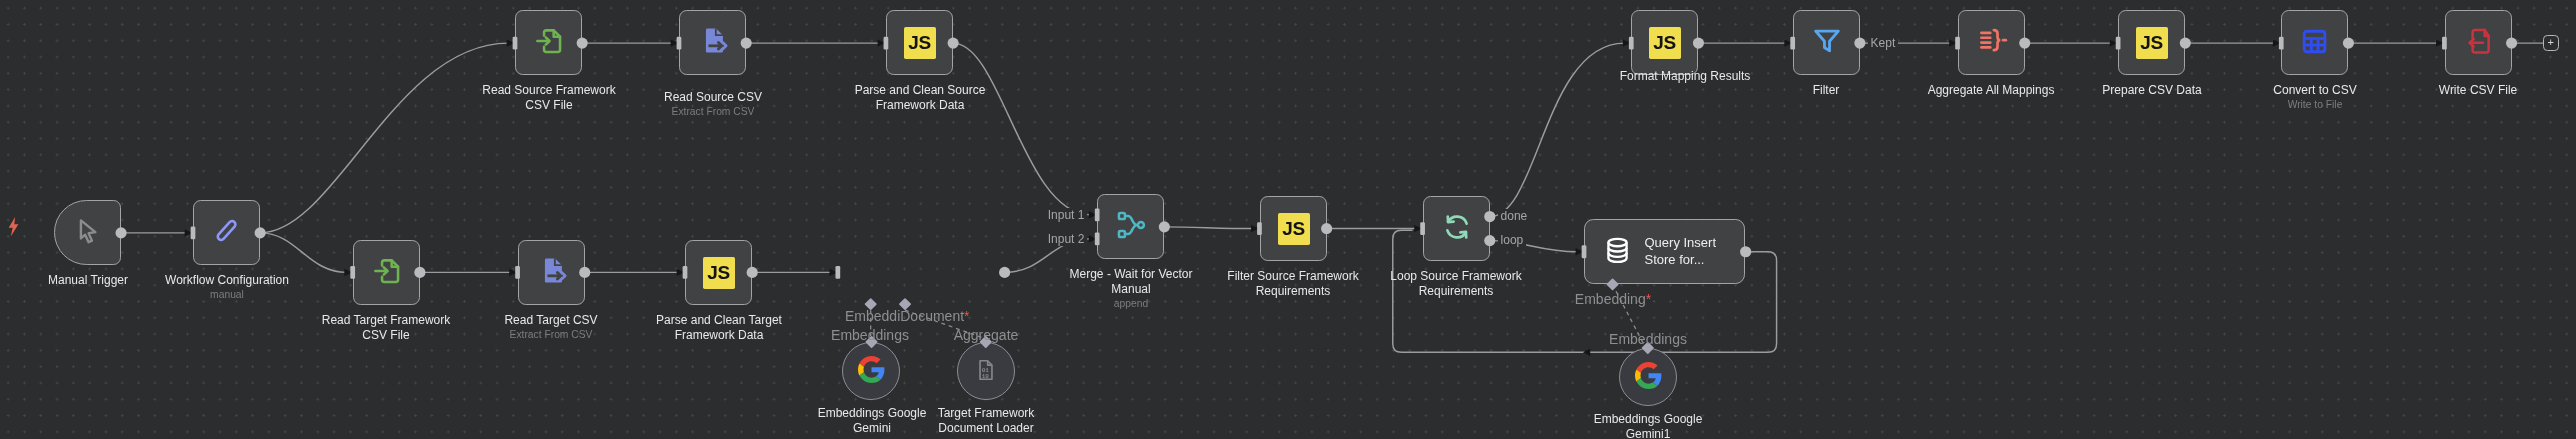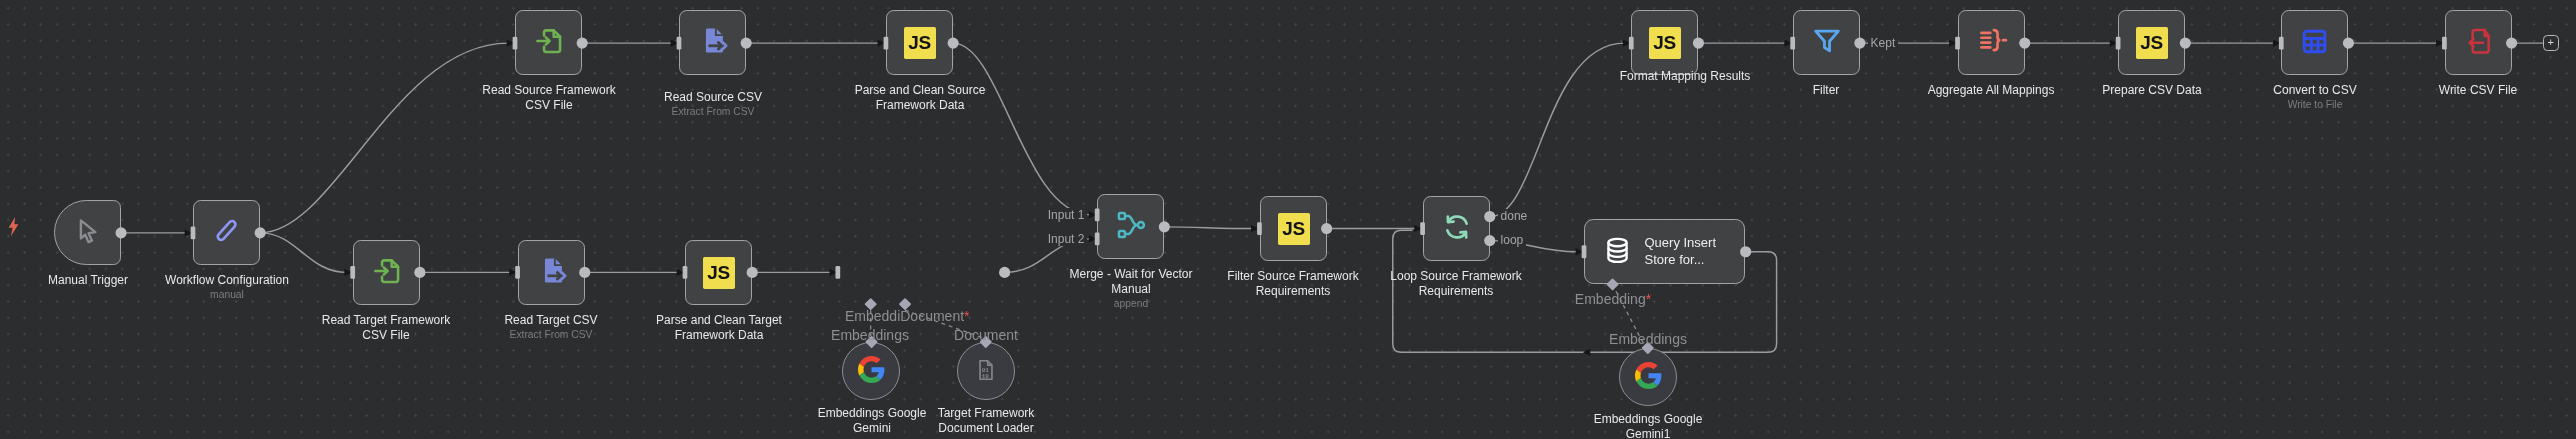--- a/index.html
+++ b/index.html
@@ -371,21 +371,21 @@
       <div class="node-label" style="left: 986px; top: 406px; text-align: center;">
         <div>Target Framework</div>
         <div>Document Loader</div>
       </div>
       <div class="node-label" style="left: 1648px; top: 412px;">
         <div>Embeddings Google</div>
         <div>Gemini1</div>
       </div>
       <div class="float-label" style="left: 845px; top: 308px;"><span>EmbeddiDocument</span><span class="star">*</span></div>
       <div class="float-label center" style="left: 870px; top: 327px;"><span>Embeddings</span></div>
-      <div class="float-label center" style="left: 986px; top: 327px;"><span>Document</span></div>
+      <div class="float-label center" style="left: 986px; top: 327px;"><span>Aggregate</span></div>
       <div class="float-label center" style="left: 1613px; top: 291px;"><span>Embedding</span><span class="star">*</span></div>
       <div class="float-label center" style="left: 1648px; top: 331px;"><span>Embeddings</span></div>
       <div class="bolt" style="left: 6.9px; top: 216px;"><svg width="13" height="21.5" viewBox="0 0 24 38" fill="#df6550">
           <path d="M15 1 L3 21 h7.5 L7 37 L21 14.5 h-7.5 Z"></path>
         </svg></div>
     </div>
 </div>
 
 
 </body></html>

